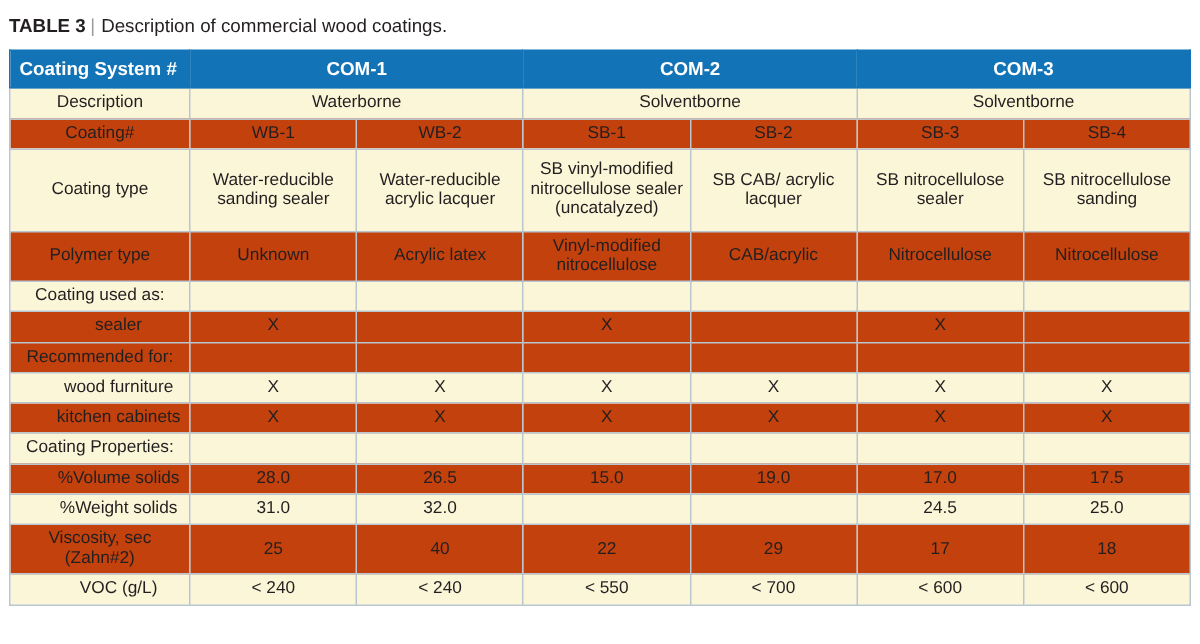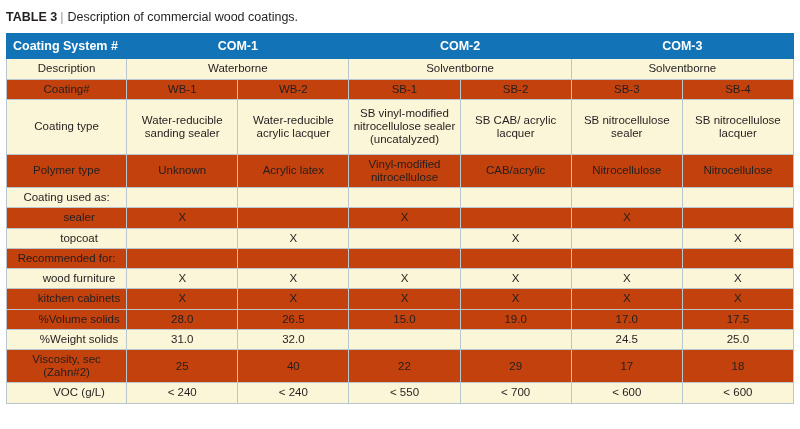--- a/index.html
+++ b/index.html
@@ -131,21 +131,21 @@
         <td>SB-4</td>
       </tr>
 
       <tr class="shade">
         <td class="lbl tall">Coating type</td>
         <td class="tall">Water-reducible sanding sealer</td>
         <td class="tall">Water-reducible acrylic lacquer</td>
         <td class="tall">SB vinyl-modified nitrocellulose sealer (uncatalyzed)</td>
         <td class="tall">SB CAB/ acrylic lacquer</td>
         <td class="tall">SB nitrocellulose sealer</td>
-        <td class="tall">SB nitrocellulose lacquer</td>
+        <td class="tall">SB nitrocellulose sanding</td>
       </tr>
 
       <tr class="plain">
         <td class="lbl">Polymer type</td>
         <td>Unknown</td>
         <td>Acrylic latex</td>
         <td>Vinyl-modified nitrocellulose</td>
         <td>CAB/acrylic</td>
         <td>Nitrocellulose</td>
         <td>Nitrocellulose</td>
@@ -164,29 +164,20 @@
       <tr class="plain">
         <td class="lbl indent">sealer</td>
         <td class="mark">X</td>
         <td class="mark"></td>
         <td class="mark">X</td>
         <td class="mark"></td>
         <td class="mark">X</td>
         <td class="mark"></td>
       </tr>
 
-      <tr class="shade">
-        <td class="lbl indent">topcoat</td>
-        <td class="mark"></td>
-        <td class="mark">X</td>
-        <td class="mark"></td>
-        <td class="mark">X</td>
-        <td class="mark"></td>
-        <td class="mark">X</td>
-      </tr>
 
       <tr class="plain">
         <td class="lbl">Recommended for:</td>
         <td></td>
         <td></td>
         <td></td>
         <td></td>
         <td></td>
         <td></td>
       </tr>
@@ -204,20 +195,29 @@
       <tr class="plain">
         <td class="lbl indent">kitchen cabinets</td>
         <td class="mark">X</td>
         <td class="mark">X</td>
         <td class="mark">X</td>
         <td class="mark">X</td>
         <td class="mark">X</td>
         <td class="mark">X</td>
       </tr>
 
+      <tr class="shade">
+        <td class="lbl">Coating Properties:</td>
+        <td></td>
+        <td></td>
+        <td></td>
+        <td></td>
+        <td></td>
+        <td></td>
+      </tr>
 
       <tr class="plain">
         <td class="lbl indent">%Volume solids</td>
         <td>28.0</td>
         <td>26.5</td>
         <td>15.0</td>
         <td>19.0</td>
         <td>17.0</td>
         <td>17.5</td>
       </tr>

